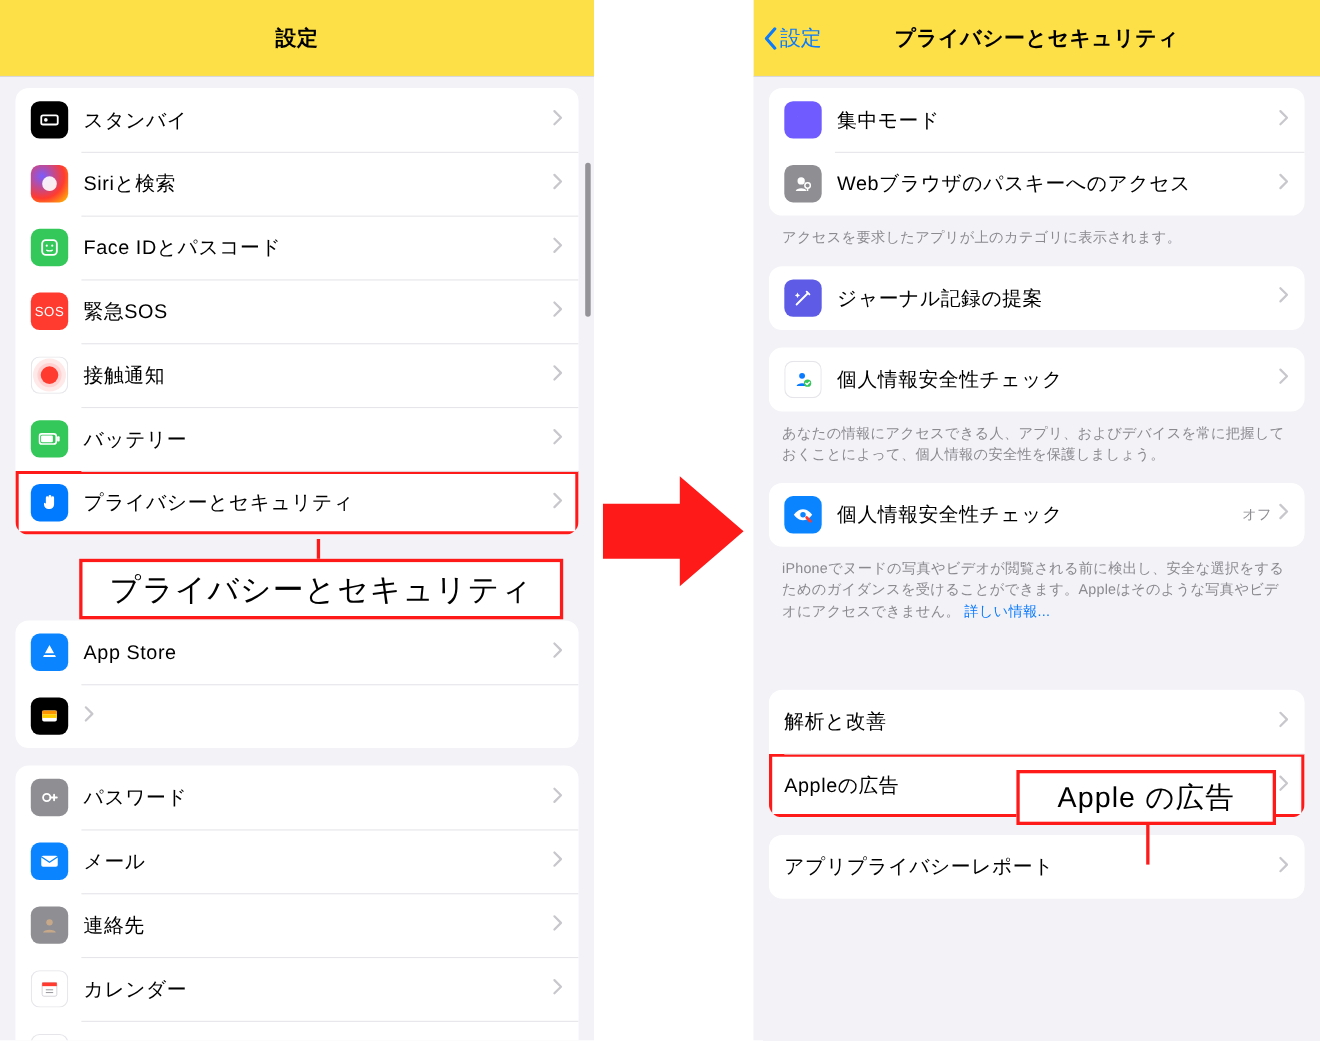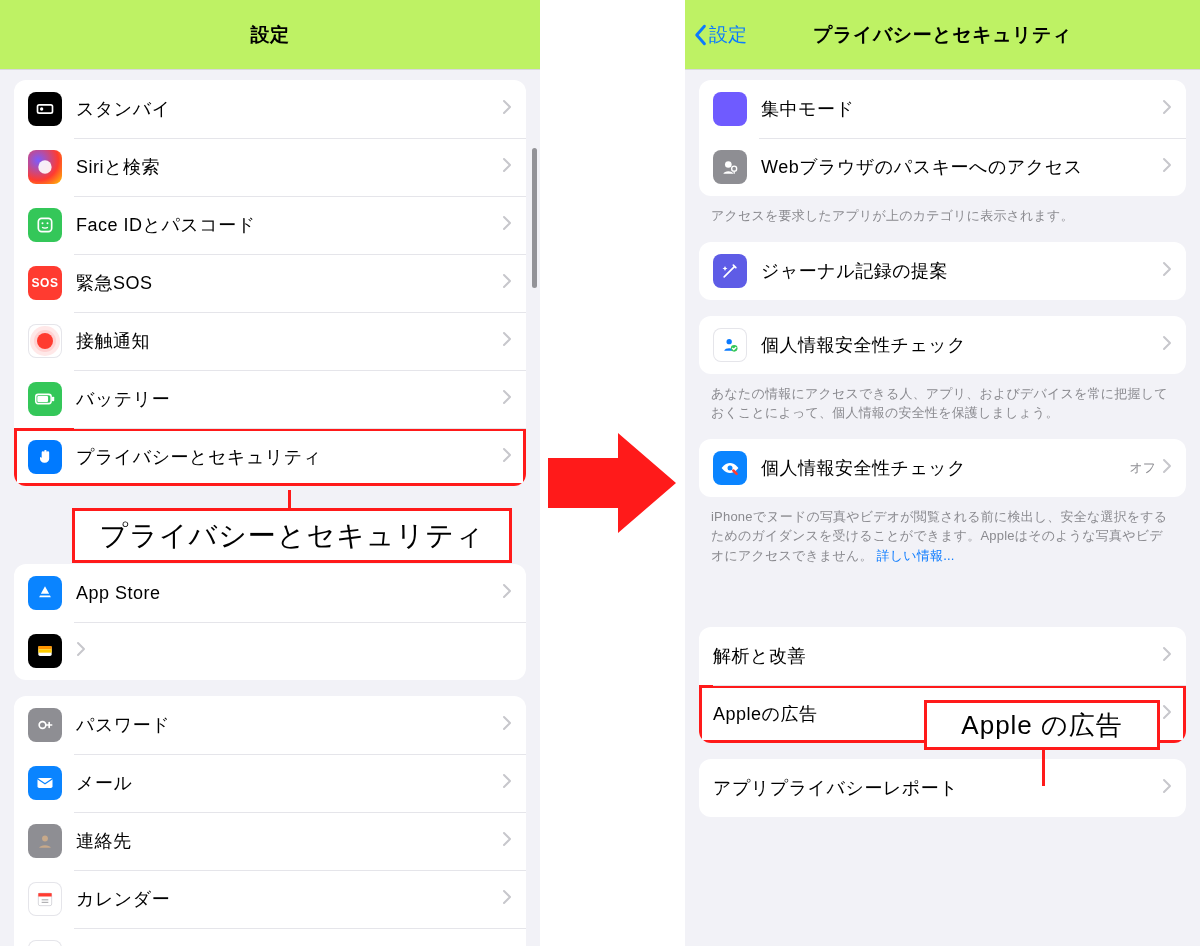--- a/index.html
+++ b/index.html
@@ -17,21 +17,21 @@
     position: absolute;
     top: 0;
     height: 946px;
     background: #f2f2f7;
     overflow: hidden;
   }
   .pane-left  { left: 0;   width: 540px; }
   .pane-right { right: 0;  width: 515px; }
   .nav {
     height: 70px;
-    background: #bef264;
+    background: #fde047;
     border-bottom: 1px solid #d8d8dc;
     display: flex;
     align-items: center;
     justify-content: center;
     position: relative;
     padding: 0 10px;
   }
   .nav-title {
     font-size: 19px;
     font-weight: 600;
@@ -191,21 +191,21 @@
             <path d="M9 15c1 1 5 1 6 0" stroke="#fff" stroke-width="1.5" fill="none" stroke-linecap="round"></path>
           </svg>
         </div>
         <div class="row-label">Face IDとパスコード</div>
         <span><svg class="chev" viewBox="0 0 10 16">
             <path d="M2 2l6 6-6 6" fill="none" stroke="currentColor" stroke-width="2" stroke-linecap="round" stroke-linejoin="round"></path>
           </svg></span>
       </div>
       <div class="row">
         <div class="icon bg-red">
-          <span style="font-size:12px;font-weight:700;letter-spacing:.5px;">SOS</span>
+          <span style="font-size:12px;font-weight:400;letter-spacing:.5px;">SOS</span>
         </div>
         <div class="row-label">緊急SOS</div>
         <span><svg class="chev" viewBox="0 0 10 16">
             <path d="M2 2l6 6-6 6" fill="none" stroke="currentColor" stroke-width="2" stroke-linecap="round" stroke-linejoin="round"></path>
           </svg></span>
       </div>
       <div class="row">
         <div class="icon bg-white">
           <div class="inner-dot" style="box-shadow:0 0 0 3px #ffd1d1,0 0 0 7px #ffe8e8;"></div>
         </div>

